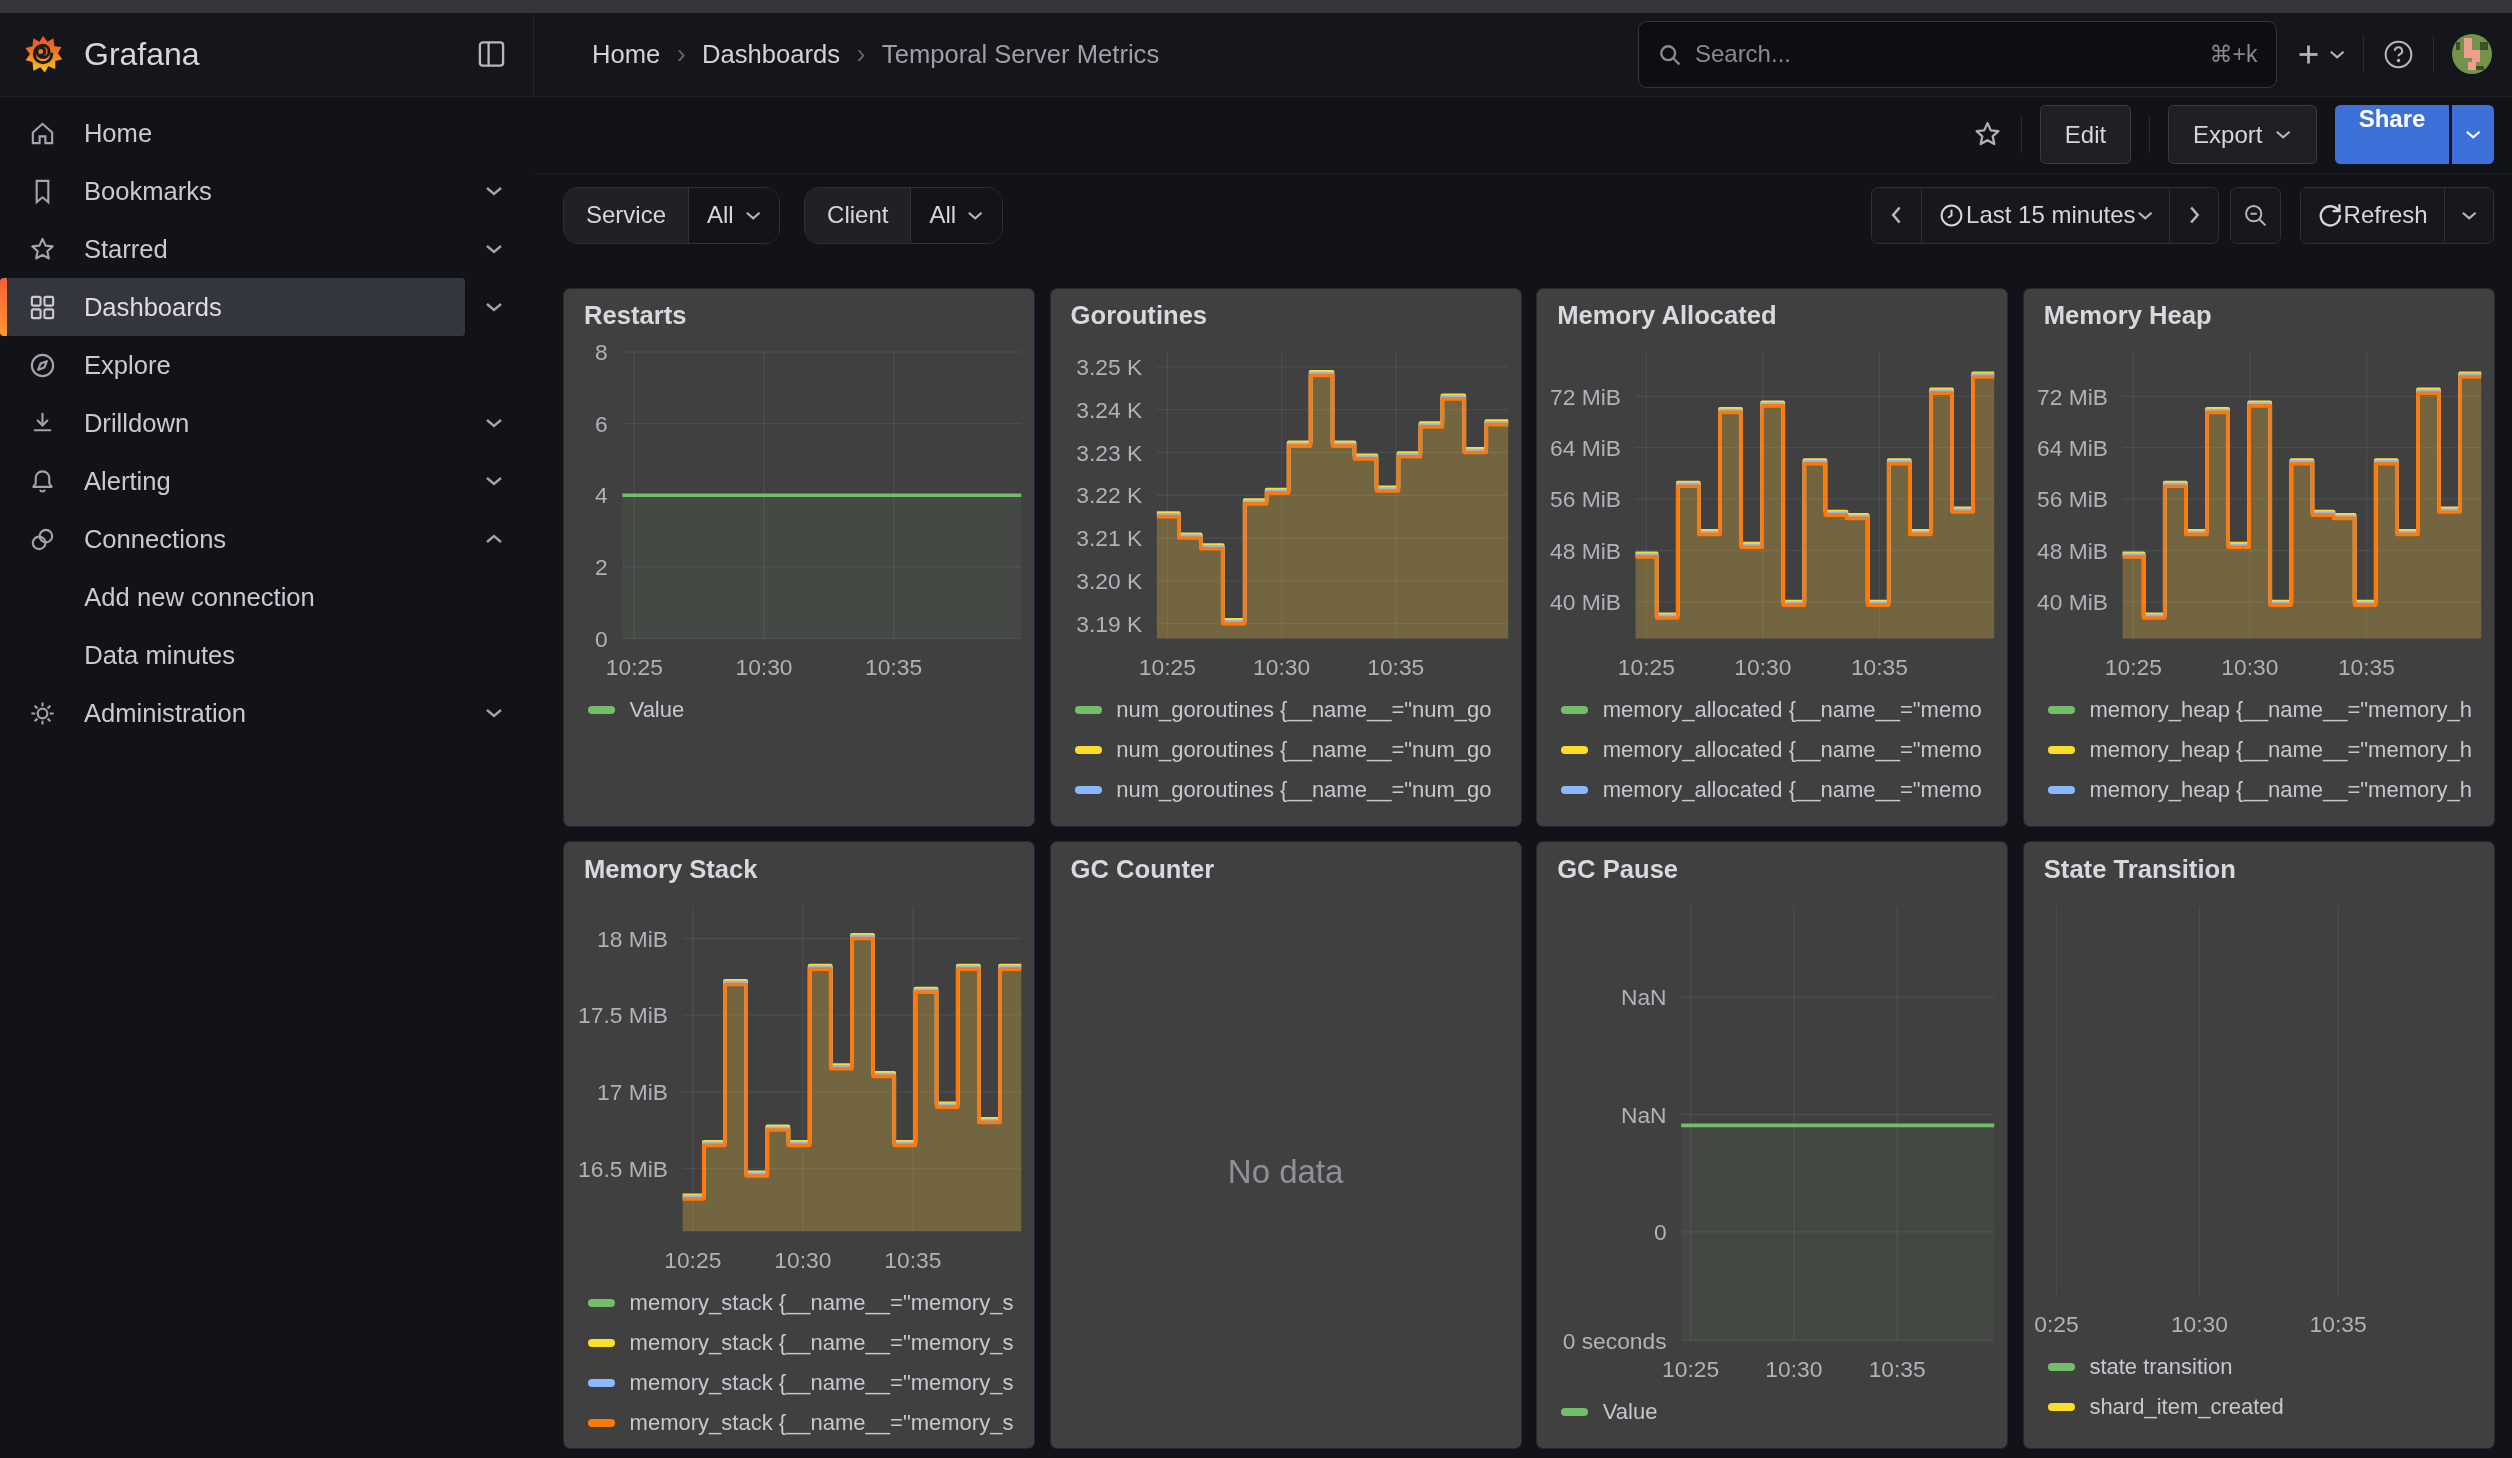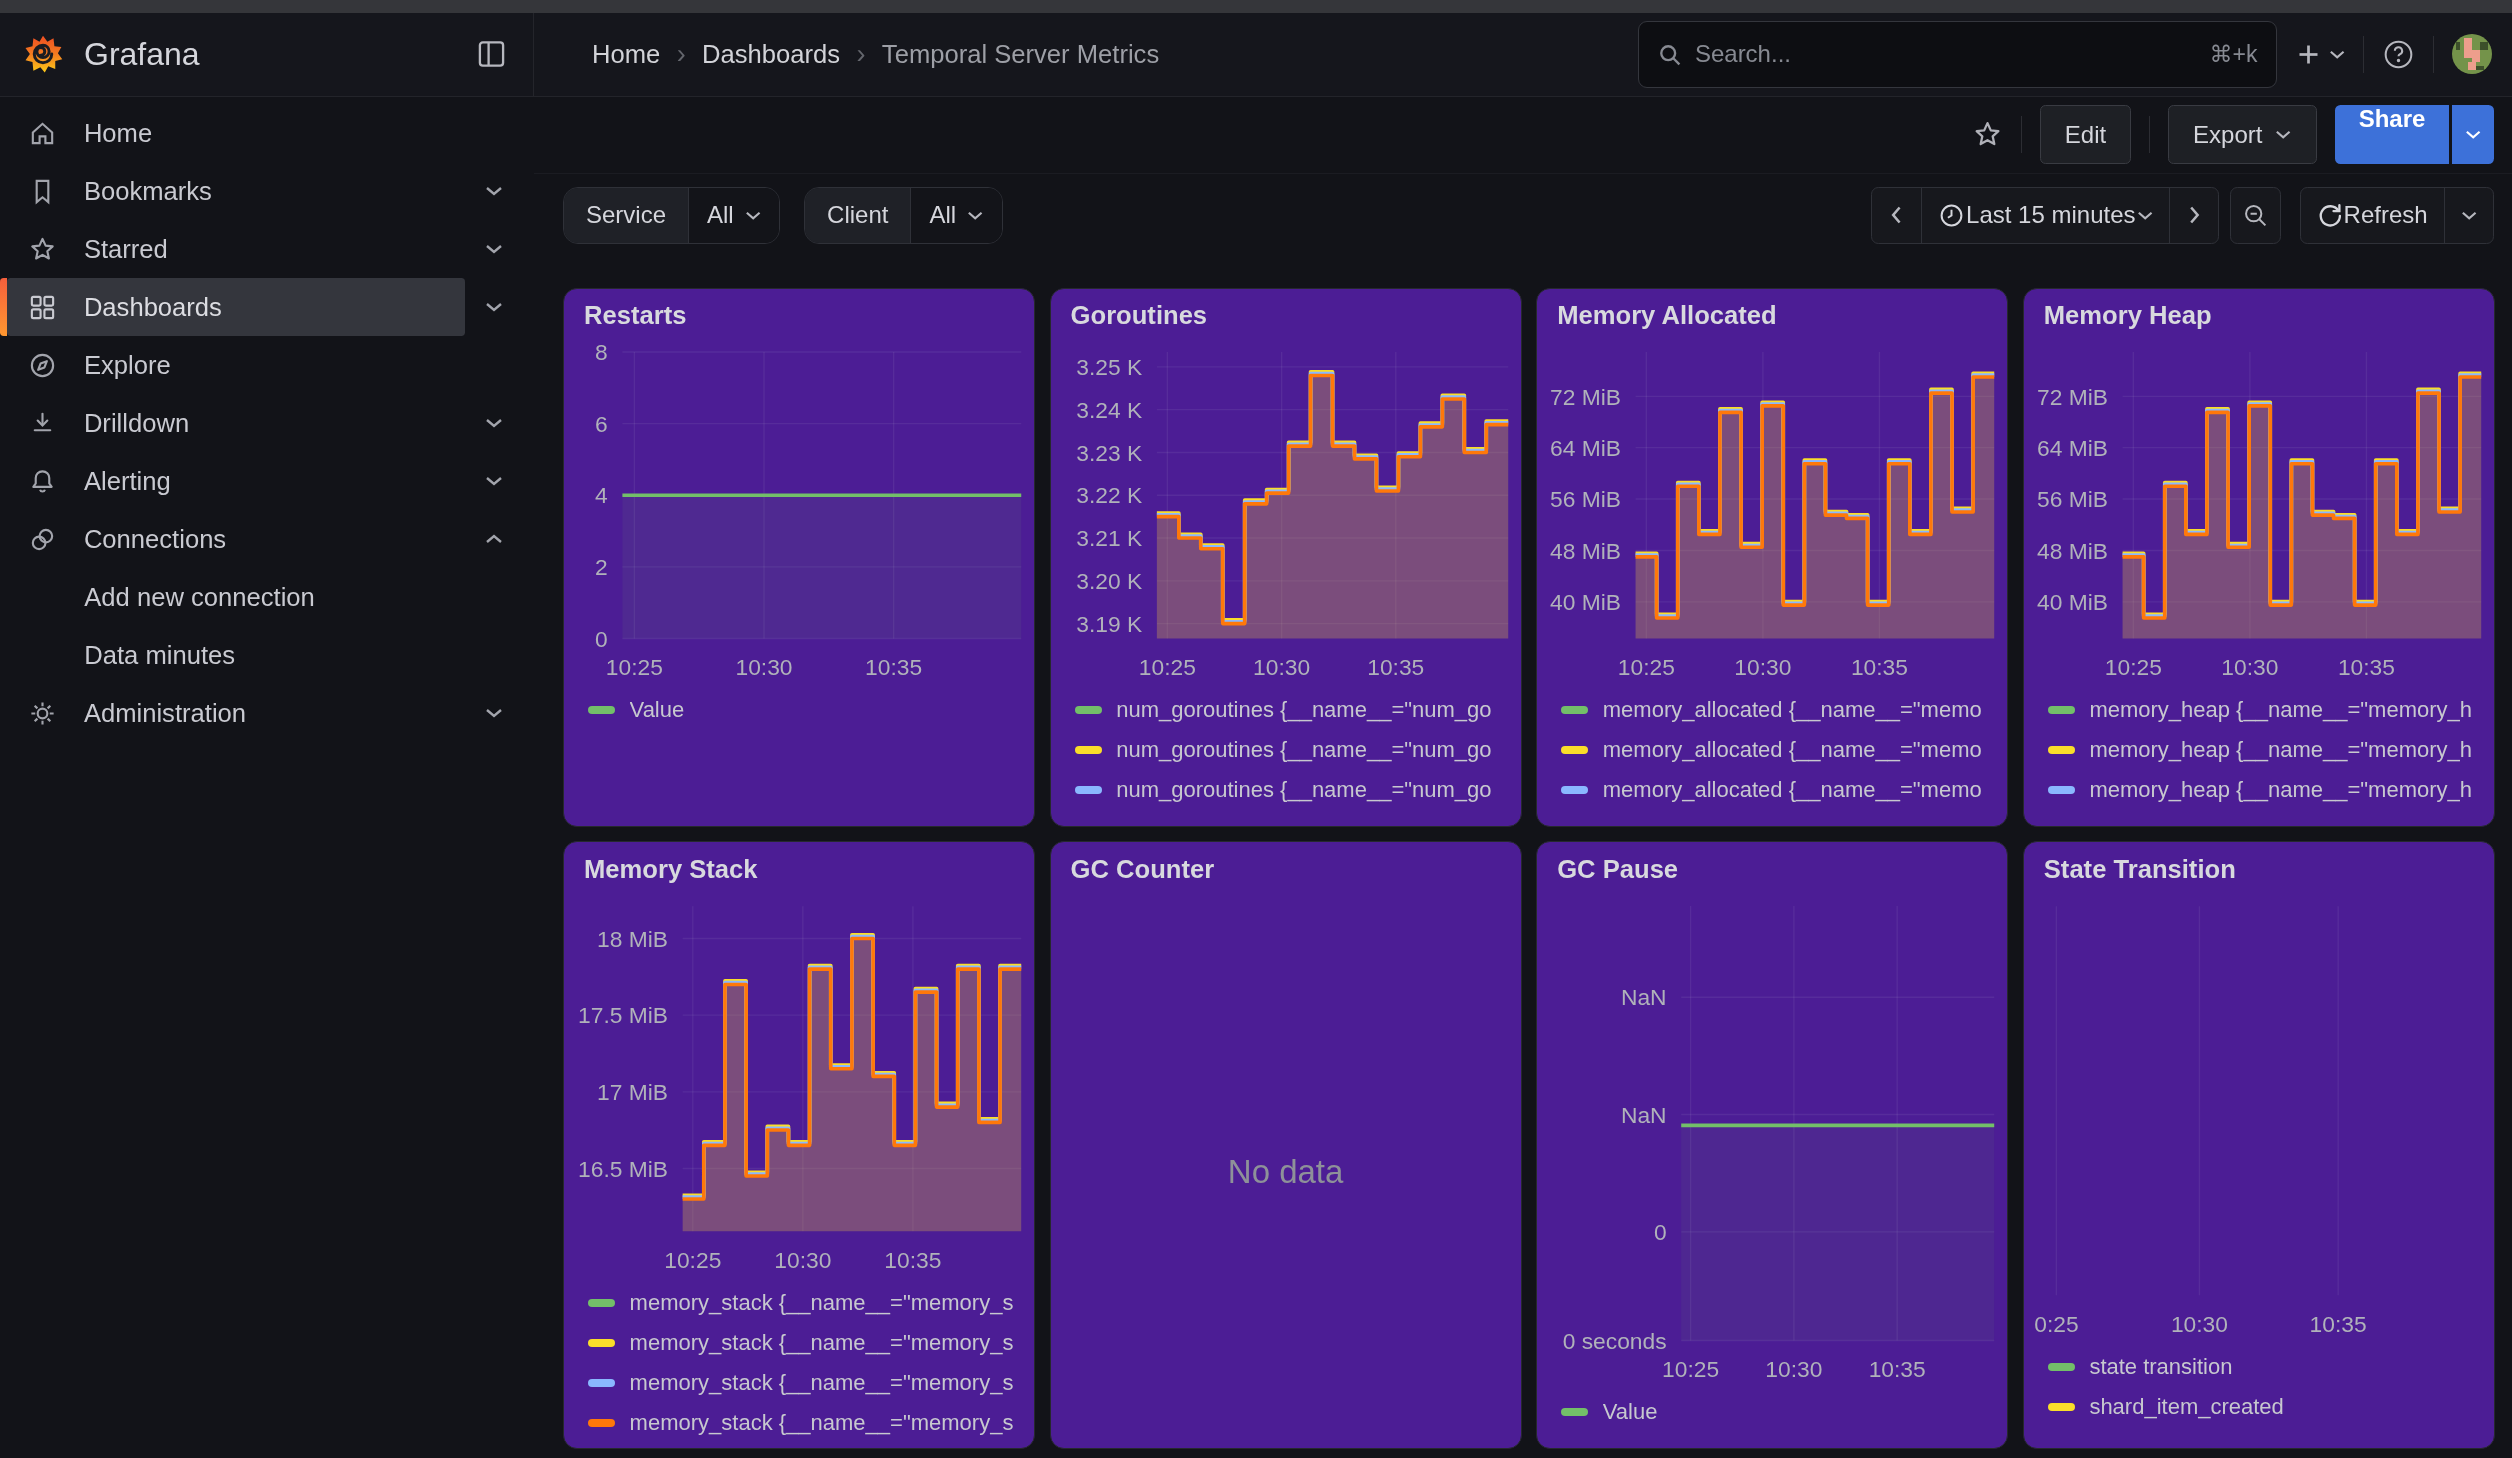--- a/index.html
+++ b/index.html
@@ -58,21 +58,21 @@
   .timebar { display:flex; align-items:center; gap:11px; }
   .tgroup { display:flex; height:57px; border:0.9px solid #2f3138; border-radius:7.3px;
     overflow:hidden; background:#17181d; }
   .tseg { display:flex; align-items:center; padding:0 16.4px; gap:1px; font-size:24px;
     color:#d5d6dc; cursor:pointer;text-align:right; }
   .tseg + .tseg { border-left:0.9px solid #2f3138; }
   .sq { width:49px; justify-content:center; padding:0; }
   
   .grid { display:grid; grid-template-columns:repeat(4,472px); grid-template-rows:539px 608px;
     gap:14.6px; margin:0 12.8px 0 29px; }
-  .panel { background:#4c1d95; border:0.9px solid #26282e; border-radius:14px;
+  .panel { background:#404040; border:0.9px solid #26282e; border-radius:7px;
     padding-top:12.8px; overflow:hidden; display:flex; flex-direction:column; }
   .ptitle { padding:0 20px; height:40px; font-size:25.6px; font-weight:bold; color:#d8d9de; flex:none; }
   .chart { width:100%; flex:none; }
   .legend { padding:3.7px 20px 0 24px; overflow:hidden; flex:none; }
   .lrow { height:40px; display:flex; align-items:center; cursor:pointer; }
   .pill { width:27px; height:8.2px; border-radius:4.6px; margin-right:14.6px; flex:none; }
   .llabel { font-size:22px; color:#c7c8cf; white-space:nowrap; overflow:hidden; }
   .nodata-wrap { flex:1; display:flex; align-items:center; justify-content:center; }
   .nodata { color:#8e9199; font-size:33px; }
   svg.ic { display:block; }

